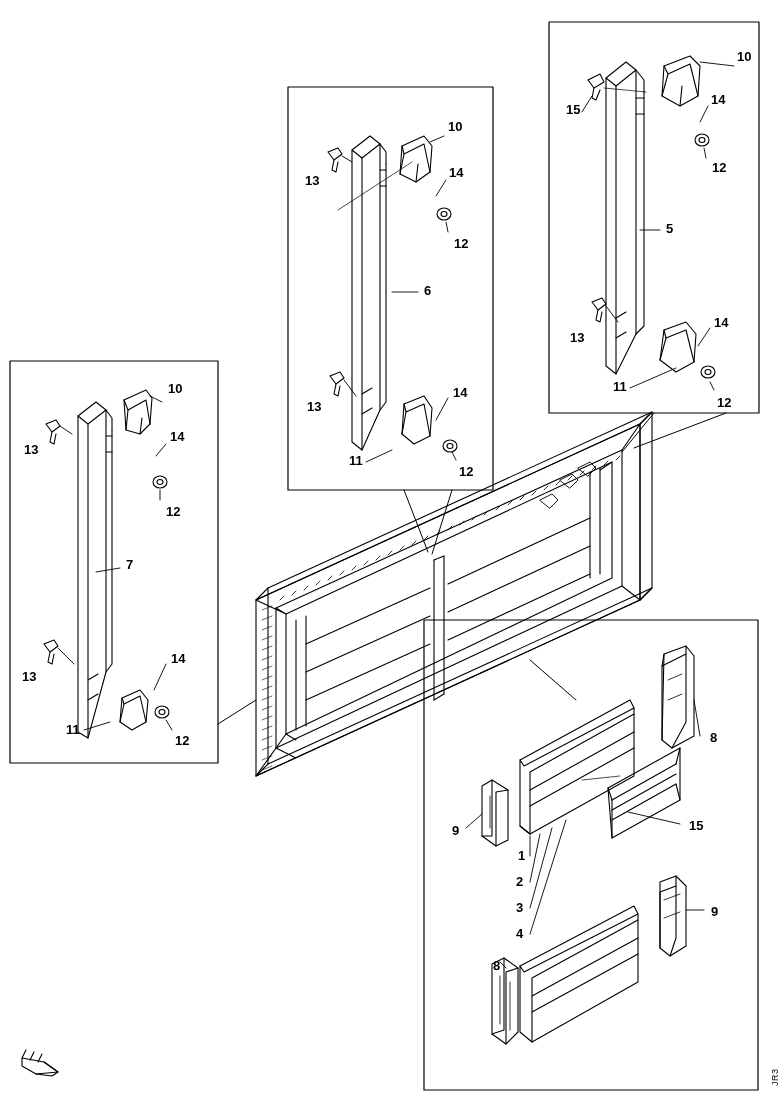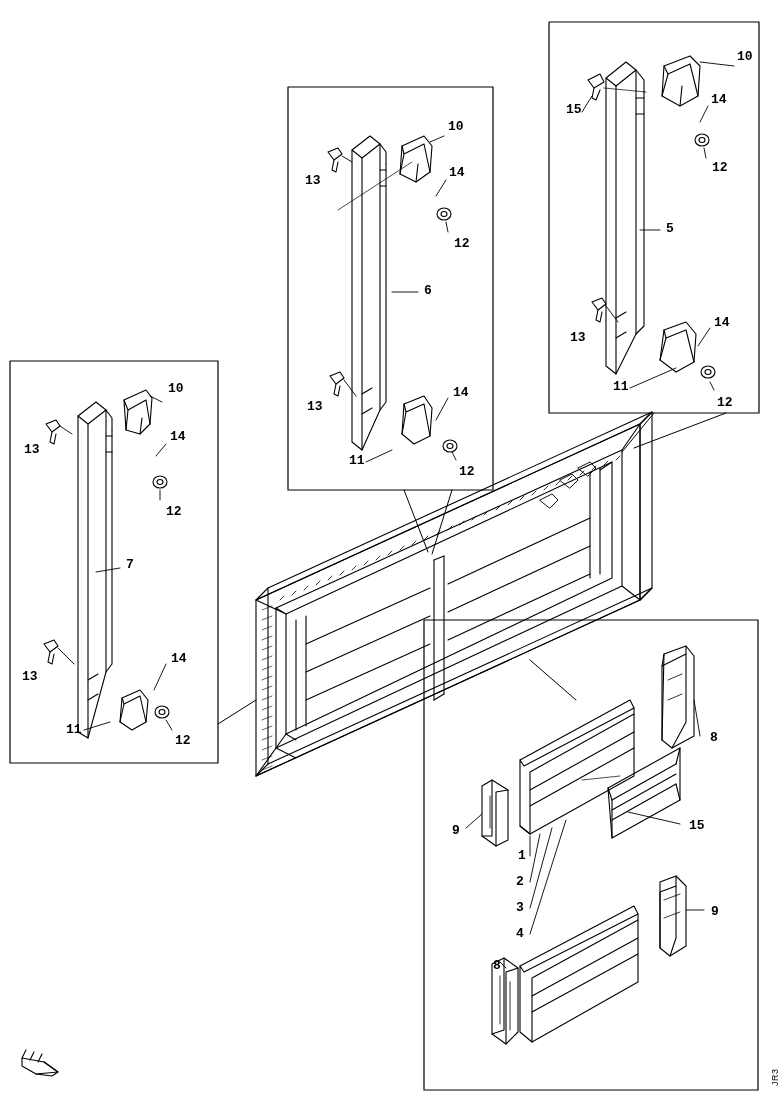--- a/index.html
+++ b/index.html
@@ -1,19 +1,19 @@
 <!DOCTYPE html>
 <html><head>
 <meta charset="utf-8">
 <style>
   html,body{margin:0;padding:0;background:#ffffff;}
   body{width:778px;height:1100px;font-family:"Liberation Sans",sans-serif;color:#000;}
   #stage{position:relative;width:778px;height:1100px;overflow:hidden;}
   #stage svg{position:absolute;left:0;top:0;}
-  .lbl{position:absolute;font-size:13px;font-family:Liberation Mono, monospace;font-weight:700;line-height:1;white-space:nowrap;}
+  .lbl{position:absolute;font-size:13px;font-family:Liberation Sans, sans-serif;font-weight:700;line-height:1;white-space:nowrap;}
   .code{position:absolute;font-size:9px;font-family:"Liberation Sans",sans-serif;letter-spacing:.5px;
         transform:rotate(-90deg);transform-origin:left top;}
 </style>
 </head>
 <body>
 
 <div id="stage">
 
 <svg width="778" height="1100" viewBox="0 0 778 1100">
   <g fill="none" stroke="#000" stroke-width="1.2" stroke-linejoin="round" stroke-linecap="round">

